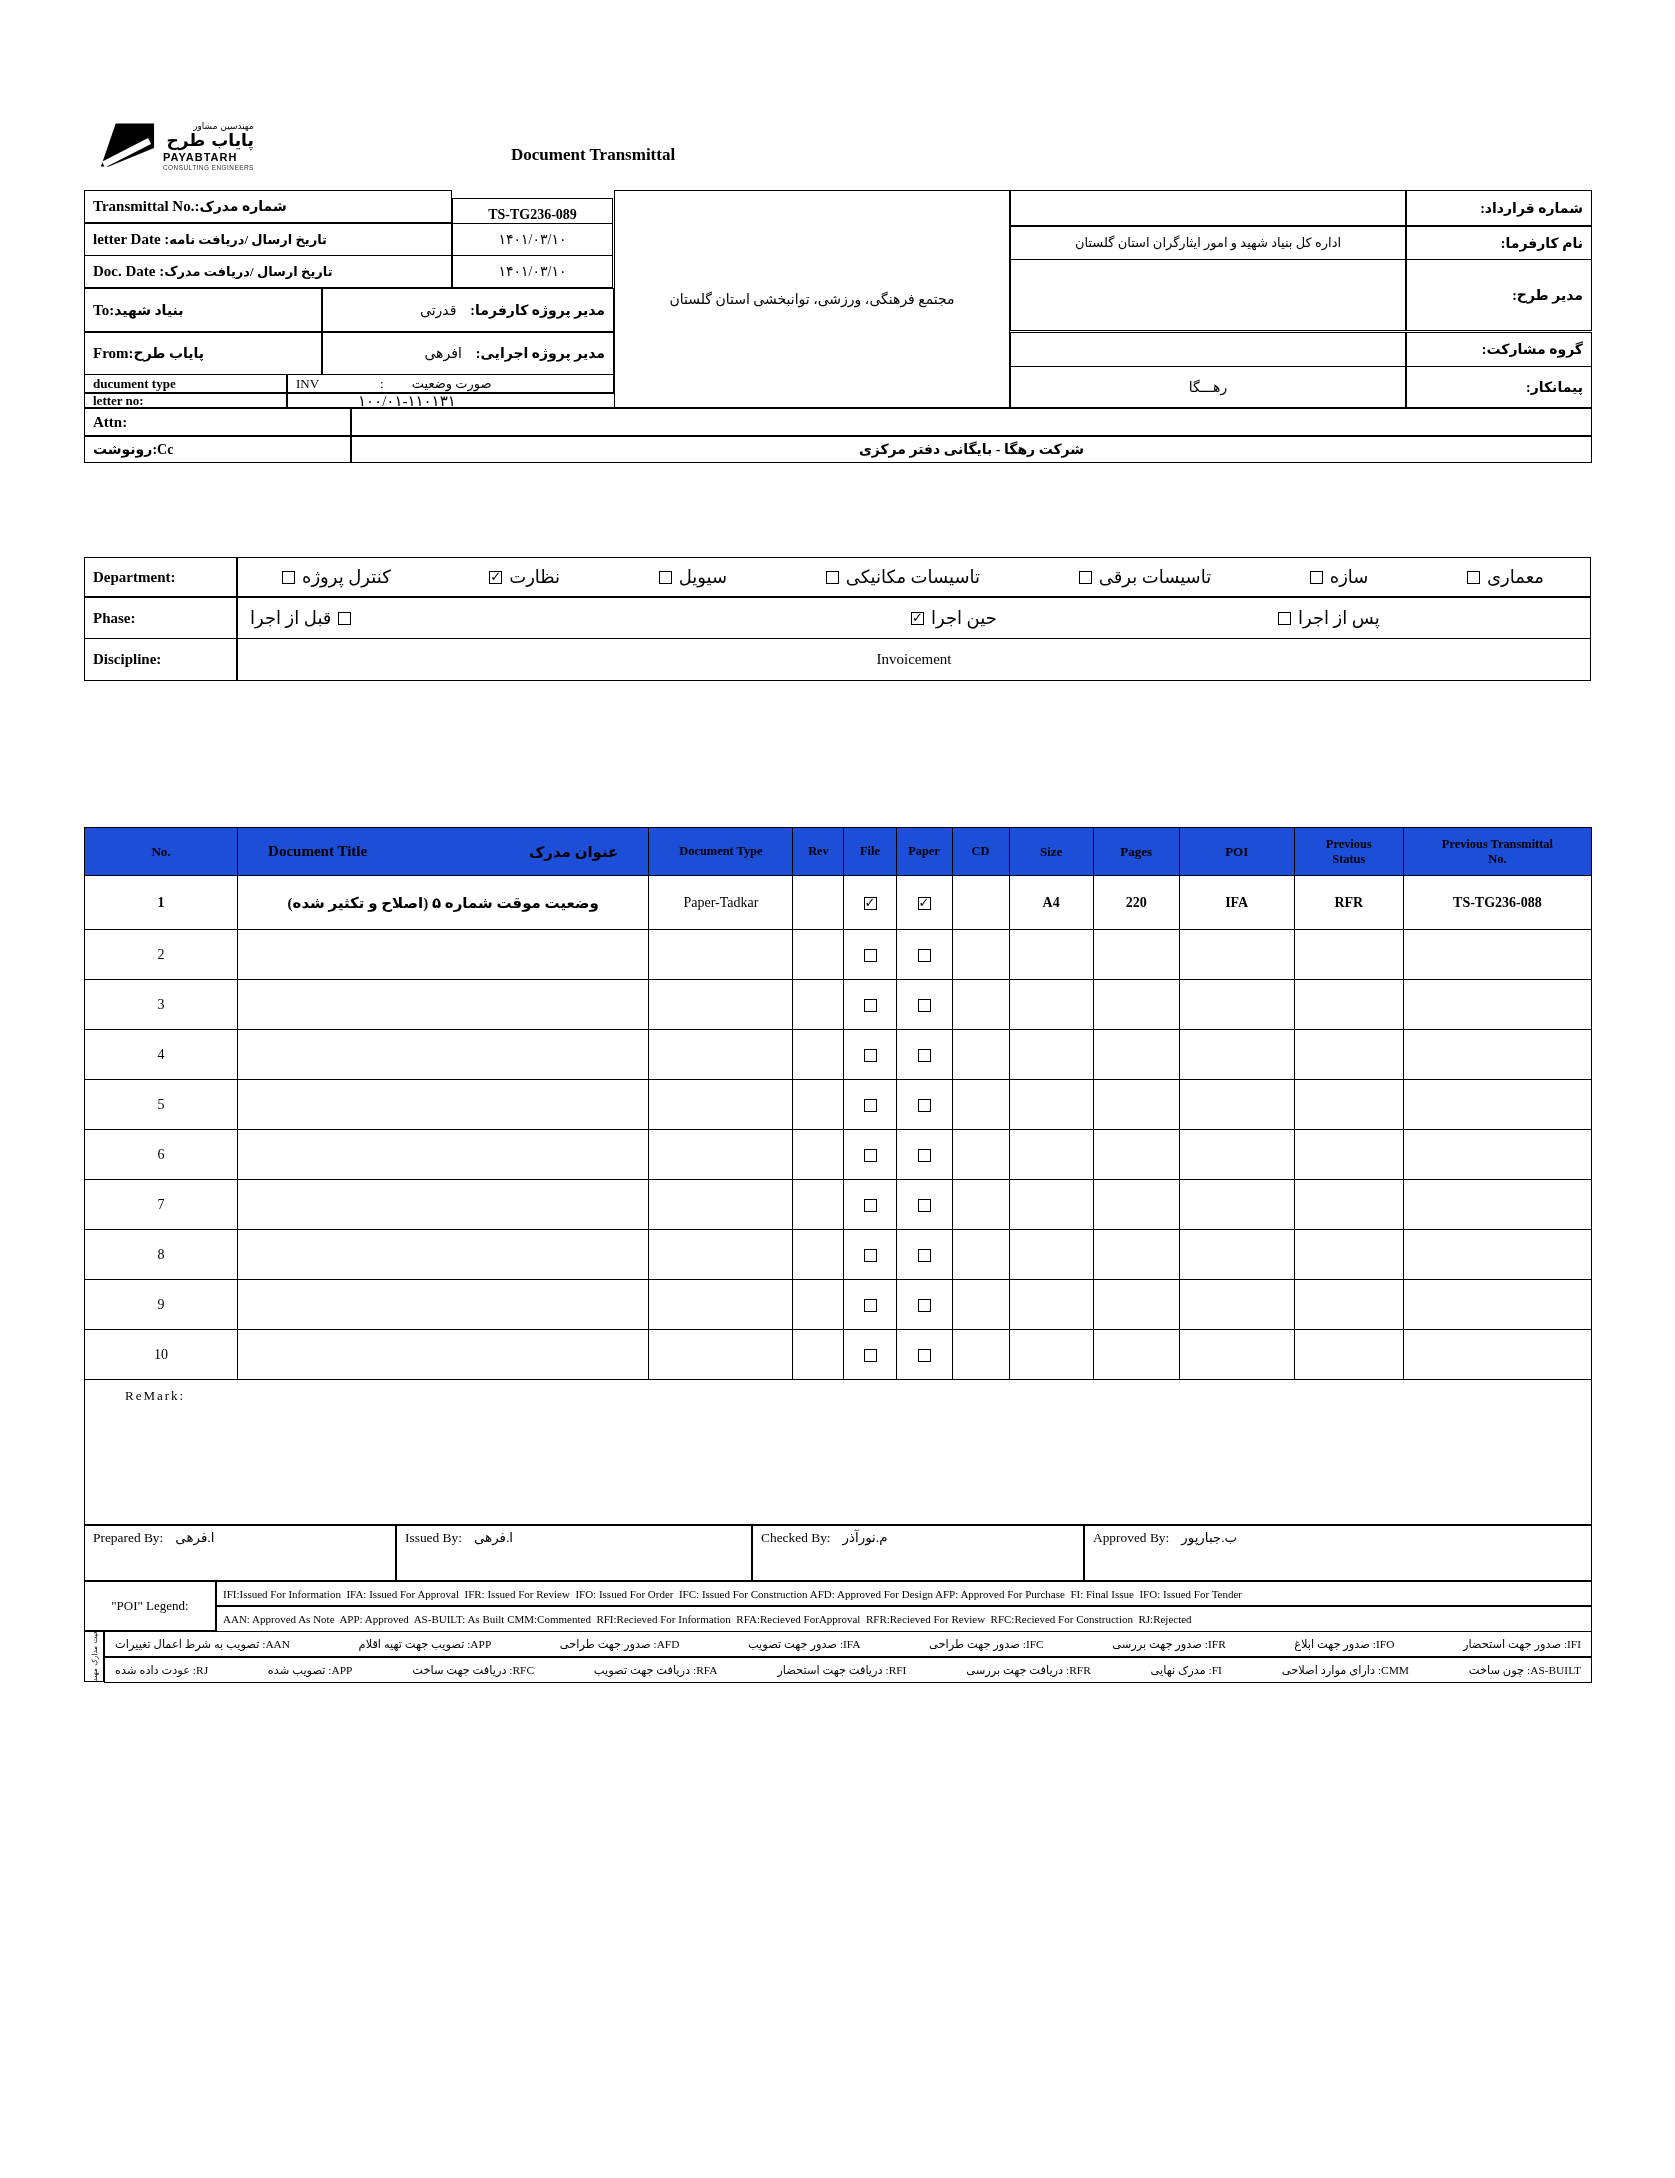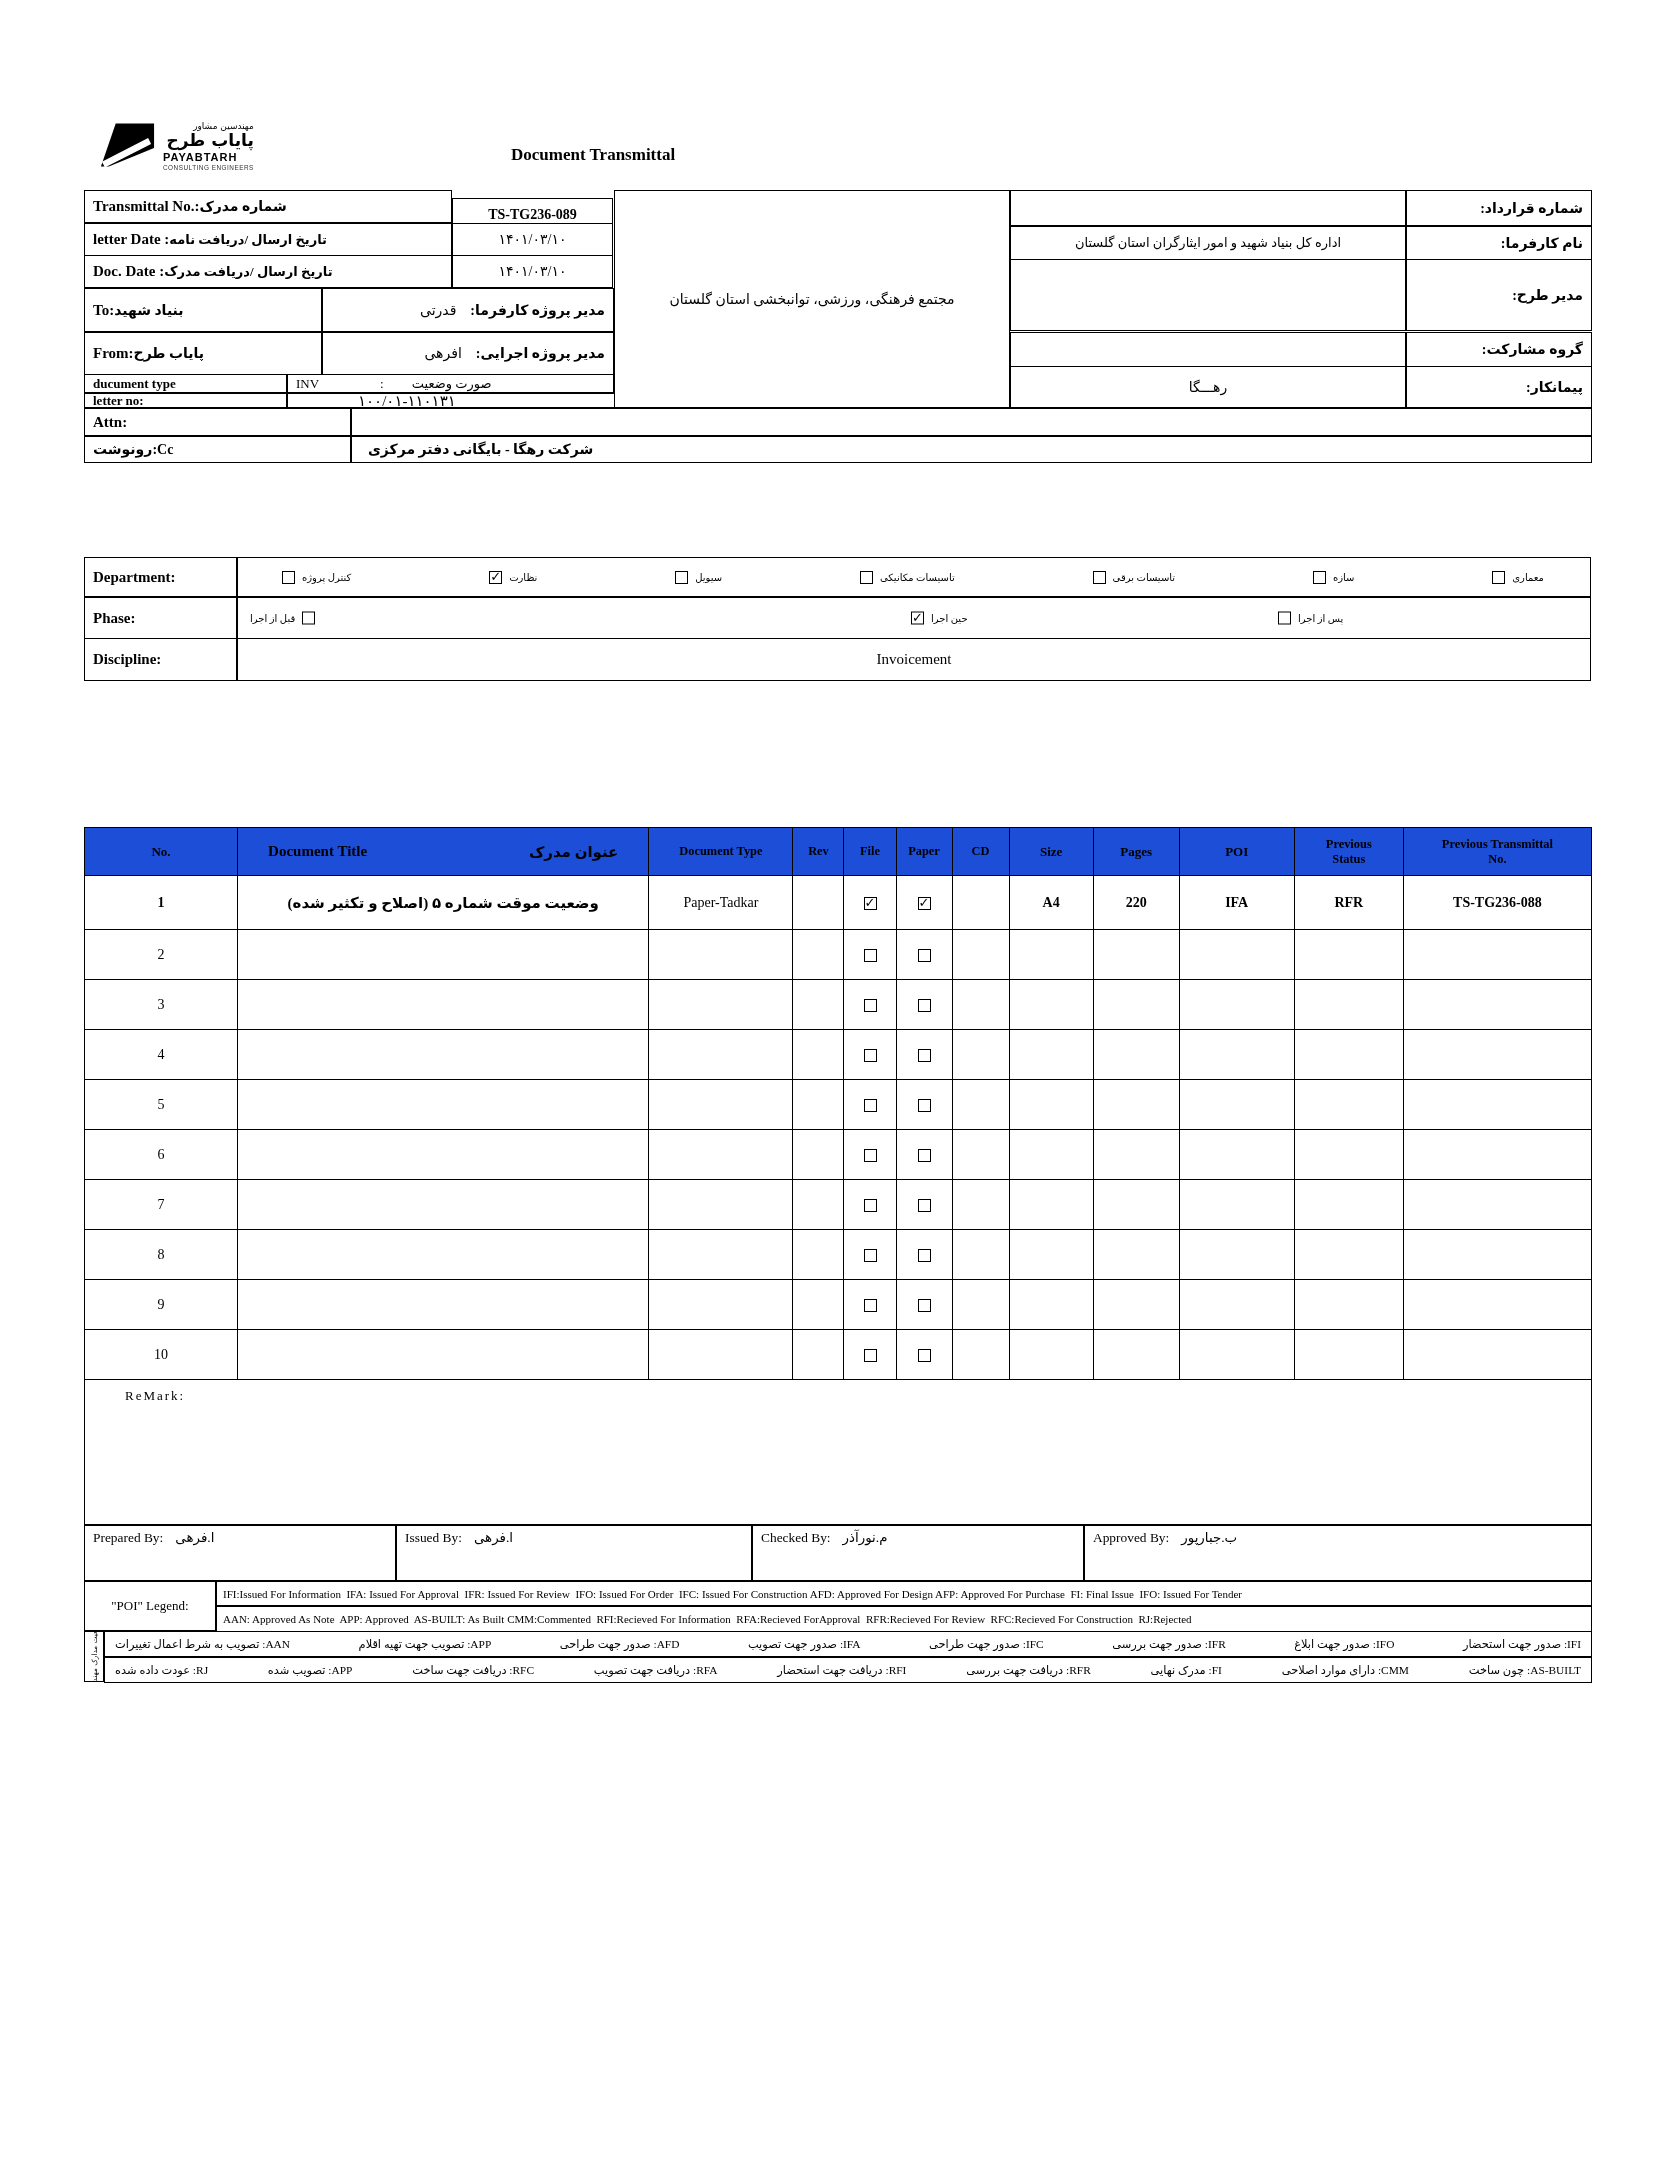--- a/index.html
+++ b/index.html
@@ -2,42 +2,42 @@
 <html><head>
 <meta charset="utf-8">
 <style>
   *{margin:0;padding:0;box-sizing:border-box}
   html,body{background:#fff}
   body{width:1675px;height:2178px;position:relative;font-family:"Liberation Serif","DejaVu Sans",serif;color:#000}
   .b{font-weight:bold}
   .cell{position:absolute;border:1px solid #000;display:flex;align-items:center;overflow:hidden;font-size:15px;background:#fff}
   .pad{padding:0 8px}
   .center{justify-content:center}
-  .right{justify-content:flex-start}
+  .right{justify-content:center}
   .between{justify-content:flex-start}
   .block{position:absolute}
   
   .logo{position:absolute;left:99px;top:121px;display:flex;gap:7px;align-items:flex-start}
   .logo-text{display:flex;flex-direction:column;line-height:1.15}
   .logo-tag{font-size:9px;text-align:right;font-family:"DejaVu Sans",sans-serif}
   .logo-fa{font-size:17px;font-weight:bold;font-family:"DejaVu Sans",sans-serif}
   .logo-en{font-size:11px;font-weight:bold;letter-spacing:1px;font-family:"Liberation Sans",sans-serif}
   .logo-sub{font-size:6.4px;color:#333;letter-spacing:0.5px;font-family:"Liberation Sans",sans-serif}
   .doc-title{position:absolute;left:511px;top:145px;font-size:17px;font-weight:bold}
   
   .toptable{left:84px;top:190px;width:1508px;height:272px}
   .depttable{left:84px;top:557px;width:1508px;height:124px}
   .sigrow{left:84px;top:1525px;width:1508px;height:56px}
   .legend{left:84px;top:1581px;width:1508px;height:102px}
   .fa13{font-size:13px}
   .fa14{font-size:14px}
   
   .cb{display:inline-block;width:13px;height:13px;border:1.5px solid #000;position:relative;background:#fff;flex:0 0 auto;vertical-align:middle}
   .cb.checked::after{content:"\2713";position:absolute;left:0;top:-3px;font-size:13px;font-weight:bold;font-family:"DejaVu Sans",sans-serif}
-  .chk-item{display:inline-flex;align-items:center;gap:7px;font-size:10px}
+  .chk-item{display:inline-flex;align-items:center;gap:7px;font-size:18px}
   .chk-item.box-right{flex-direction:row-reverse}
   .dept-items{display:flex;justify-content:space-between;padding:0 46px 0 44px}
   .phase-items{position:relative}
   .phase-items .chk-item{position:absolute;top:50%;transform:translateY(-50%)}
   .phase-items .chk-item:nth-child(1){left:12px}
   .phase-items .chk-item:nth-child(2){left:673px}
   .phase-items .chk-item:nth-child(3){left:1040px}
   
   table.doct{position:absolute;left:84px;top:827px;width:1508px;border-collapse:collapse;table-layout:fixed;background:#fff}
   .doct th,.doct td{border:1px solid #000;text-align:center;vertical-align:middle;font-size:14px;overflow:hidden}

